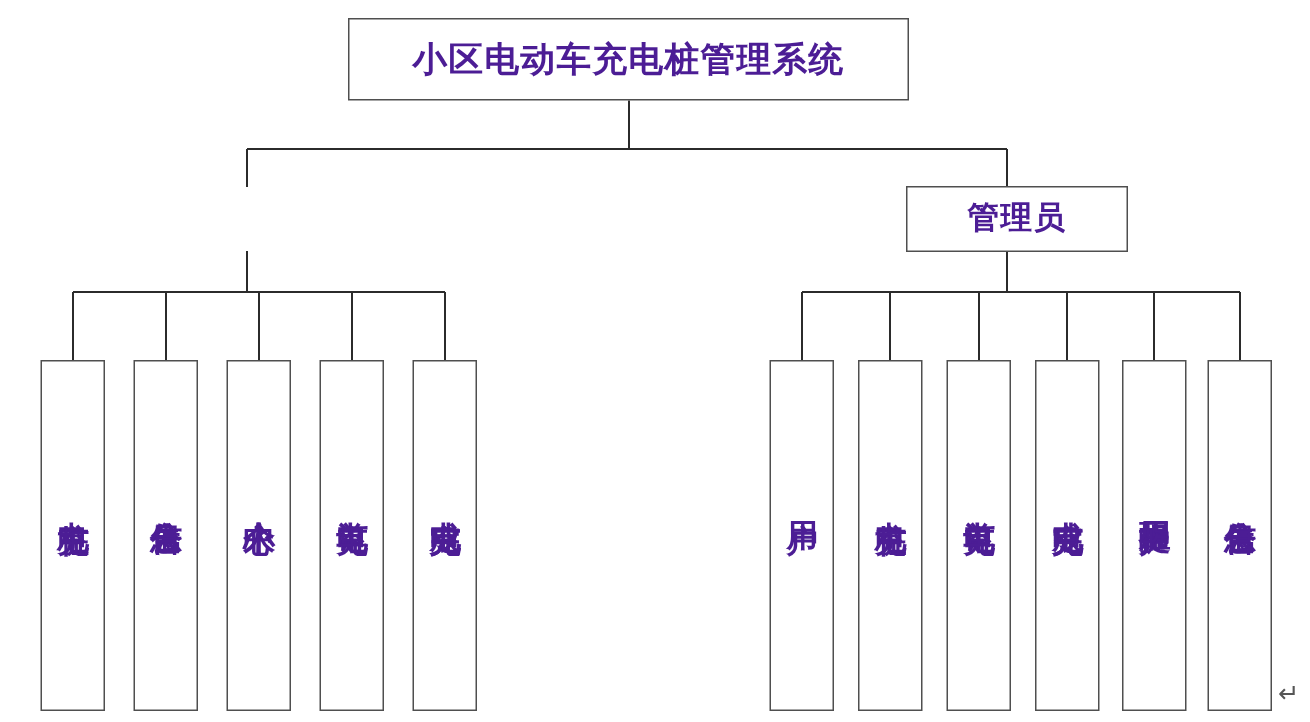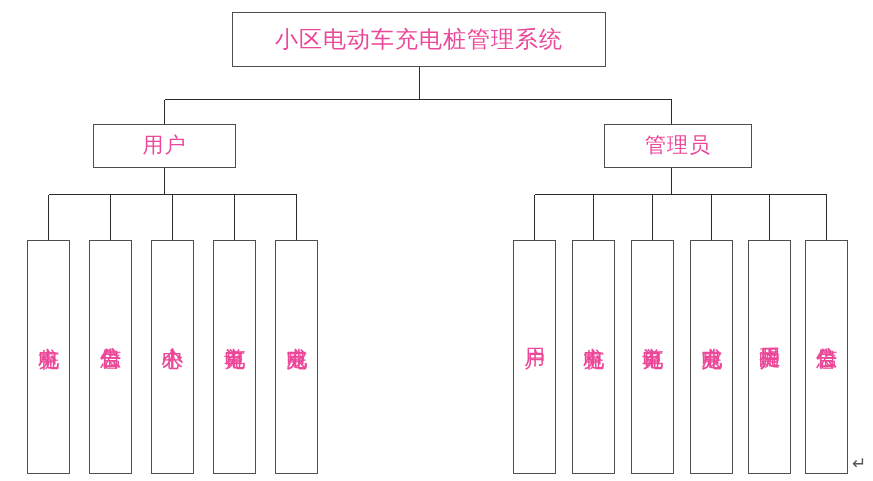--- a/index.html
+++ b/index.html
@@ -29,21 +29,22 @@
   }
   .node {
     position: absolute;
     box-sizing: border-box;
     border: 1px solid #4f4f4f;
     background: #ffffff;
     display: flex;
     align-items: center;
     justify-content: center;
     text-align: center;
-    color: #ec4899;
+    color: #4c1d95;
+    font-weight: bold;
   }
   .node-root {
     font-size: 23px;
     letter-spacing: 1px;
     line-height: 1.1;
   }
   .node-branch {
     font-size: 21px;
     letter-spacing: 1px;
     line-height: 1.1;
@@ -96,23 +97,20 @@
       <path d="M711.5 194.5 L711.5 240.5"></path>
       <path d="M769.5 194.5 L769.5 240.5"></path>
       <path d="M826.5 194.5 L826.5 240.5"></path>
     </g>
   </svg>
 
   <div class="node node-root" style="left:232px; top:12px; width:374px; height:55px;">
     <span>小区电动车充电桩管理系统</span>
   </div>
 
-  <div class="node node-branch" style="left:93px; top:124px; width:143px; height:44px;">
-    <span>用户</span>
-  </div>
 
   <div class="node node-branch" style="left:604px; top:124px; width:148px; height:44px;">
     <span>管理员</span>
   </div>
 
   <div class="node node-leaf" style="left:27px; top:240px; width:43px; height:234px;">
     <span class="vtext">充电桩</span>
   </div>
   <div class="node node-leaf" style="left:89px; top:240px; width:43px; height:234px;">
     <span class="vtext">公告信息</span>

